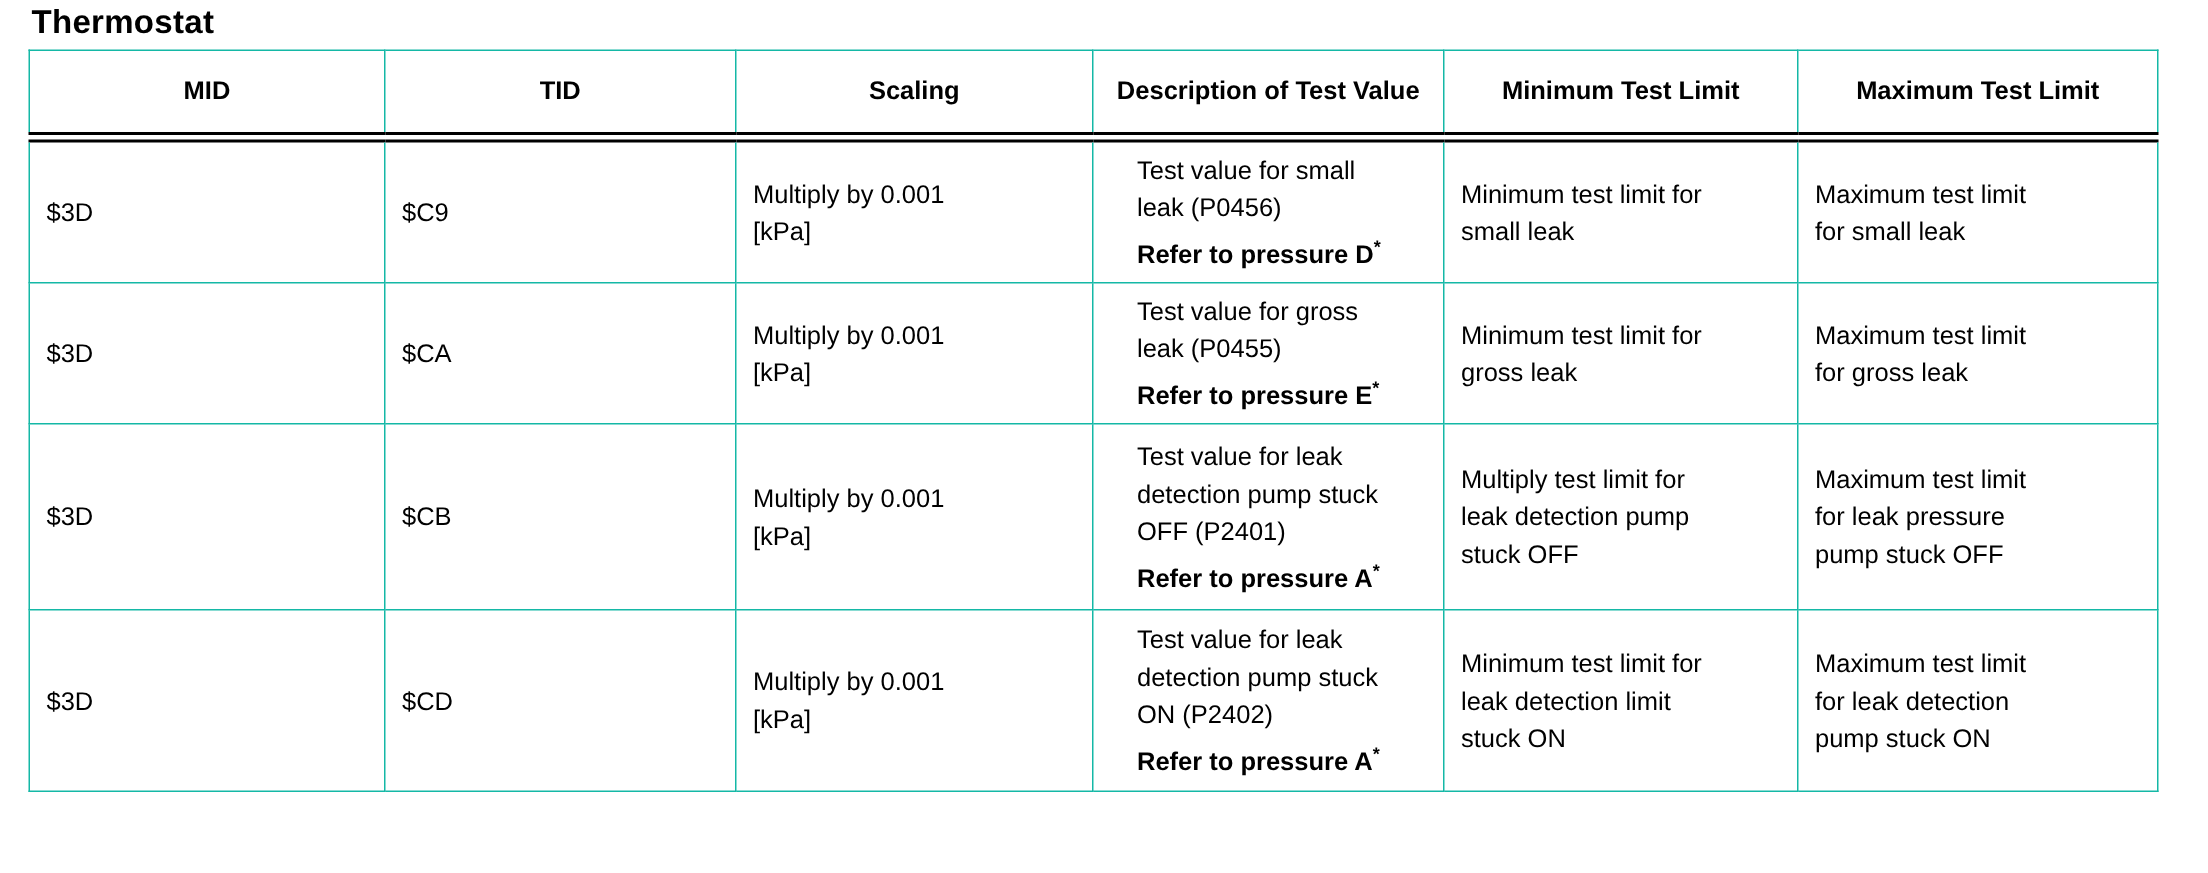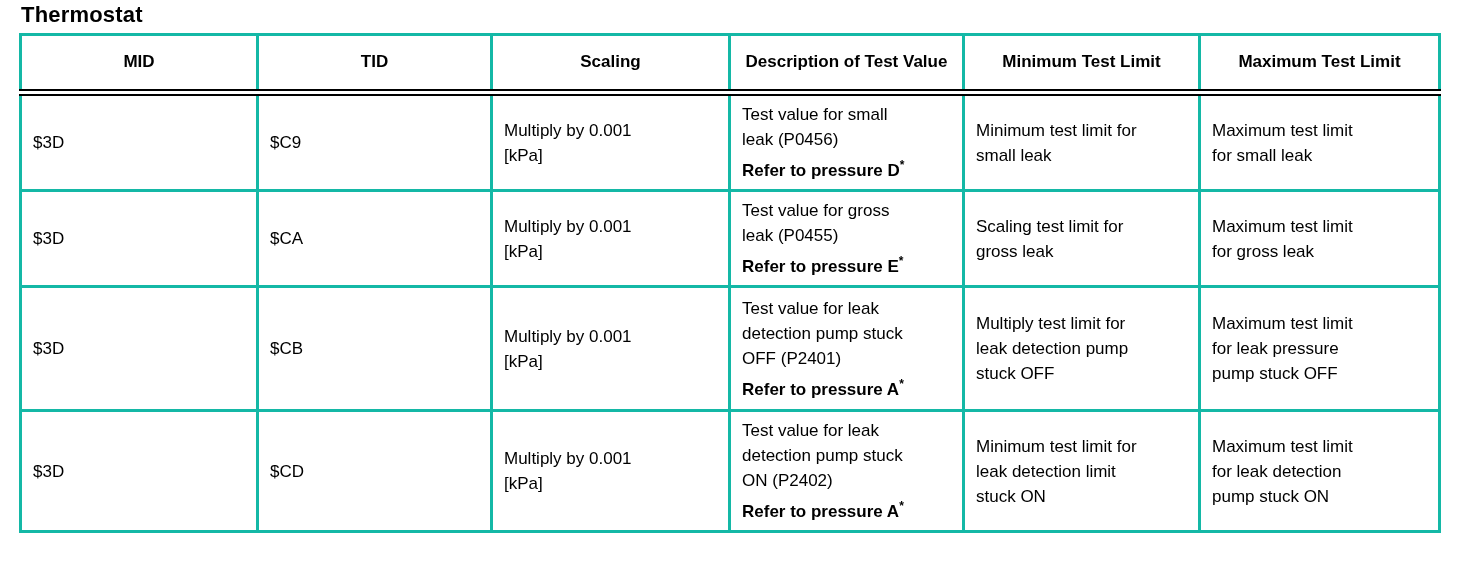--- a/index.html
+++ b/index.html
@@ -23,21 +23,21 @@
     letter-spacing: 0.2px;
   }
   table.spec {
     border-collapse: collapse;
     table-layout: fixed;
     margin-left: 19px;
     width: 1419px;
   }
   table.spec th,
   table.spec td {
-    border: 3px solid #14b8a6;
+    border: 1px solid #14b8a6;
     font-size: 17px;
     vertical-align: middle;
     box-sizing: border-box;
   }
   table.spec th {
     font-weight: bold;
     text-align: center;
     padding: 4px 14px;
     line-height: 1.3;
     border-bottom: 7px double #000000;
@@ -46,21 +46,21 @@
   table.spec td {
     text-align: left;
     padding: 6px 8px 6px 11px;
     line-height: 25px;
   }
   tr.row-1 td, tr.row-2 td { height: 92px; }
   tr.row-3 td { height: 124px; }
   tr.row-4 td { height: 121px; }
 
   .w-scaling { max-width: 152px; }
-  .w-desc    { max-width: 168px; }
+  .w-desc    { max-width: 168px; margin-left: 18px; }
   .w-min     { max-width: 174px; }
   .w-max     { max-width: 152px; }
 
   td p { margin: 0; }
   td p.refer { margin-top: 6px; font-weight: bold; }
   sup.footmark {
     font-size: 12px;
     vertical-align: super;
     line-height: 0;
   }
@@ -125,21 +125,21 @@
         <td>
             <div class="w-scaling">Multiply by 0.001 [kPa]</div>
           </td>
         <td>
           <div class="w-desc">
             <p>Test value for gross leak (P0455)</p>
             <p class="refer"><span>Refer to pressure E</span><sup class="footmark">*</sup></p>
           </div>
         </td>
         <td>
-            <div class="w-min">Scaling test limit for gross leak</div>
+            <div class="w-min">Minimum test limit for gross leak</div>
           </td>
         <td>
             <div class="w-max">Maximum test limit for gross leak</div>
           </td>
       </tr>
       <tr class="row-3">
         <td>
             <div>$3D</div>
           </td>
         <td>

